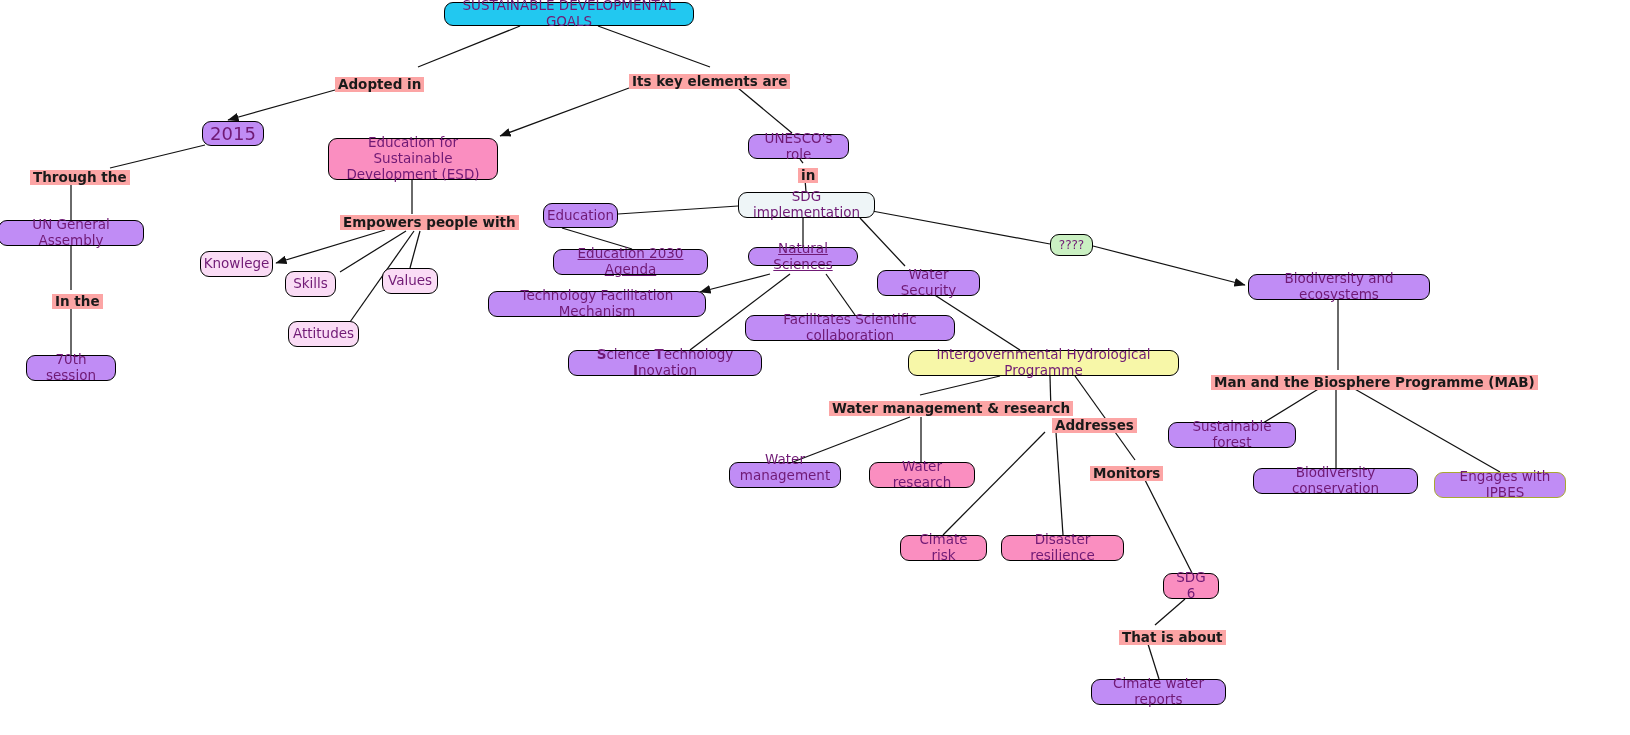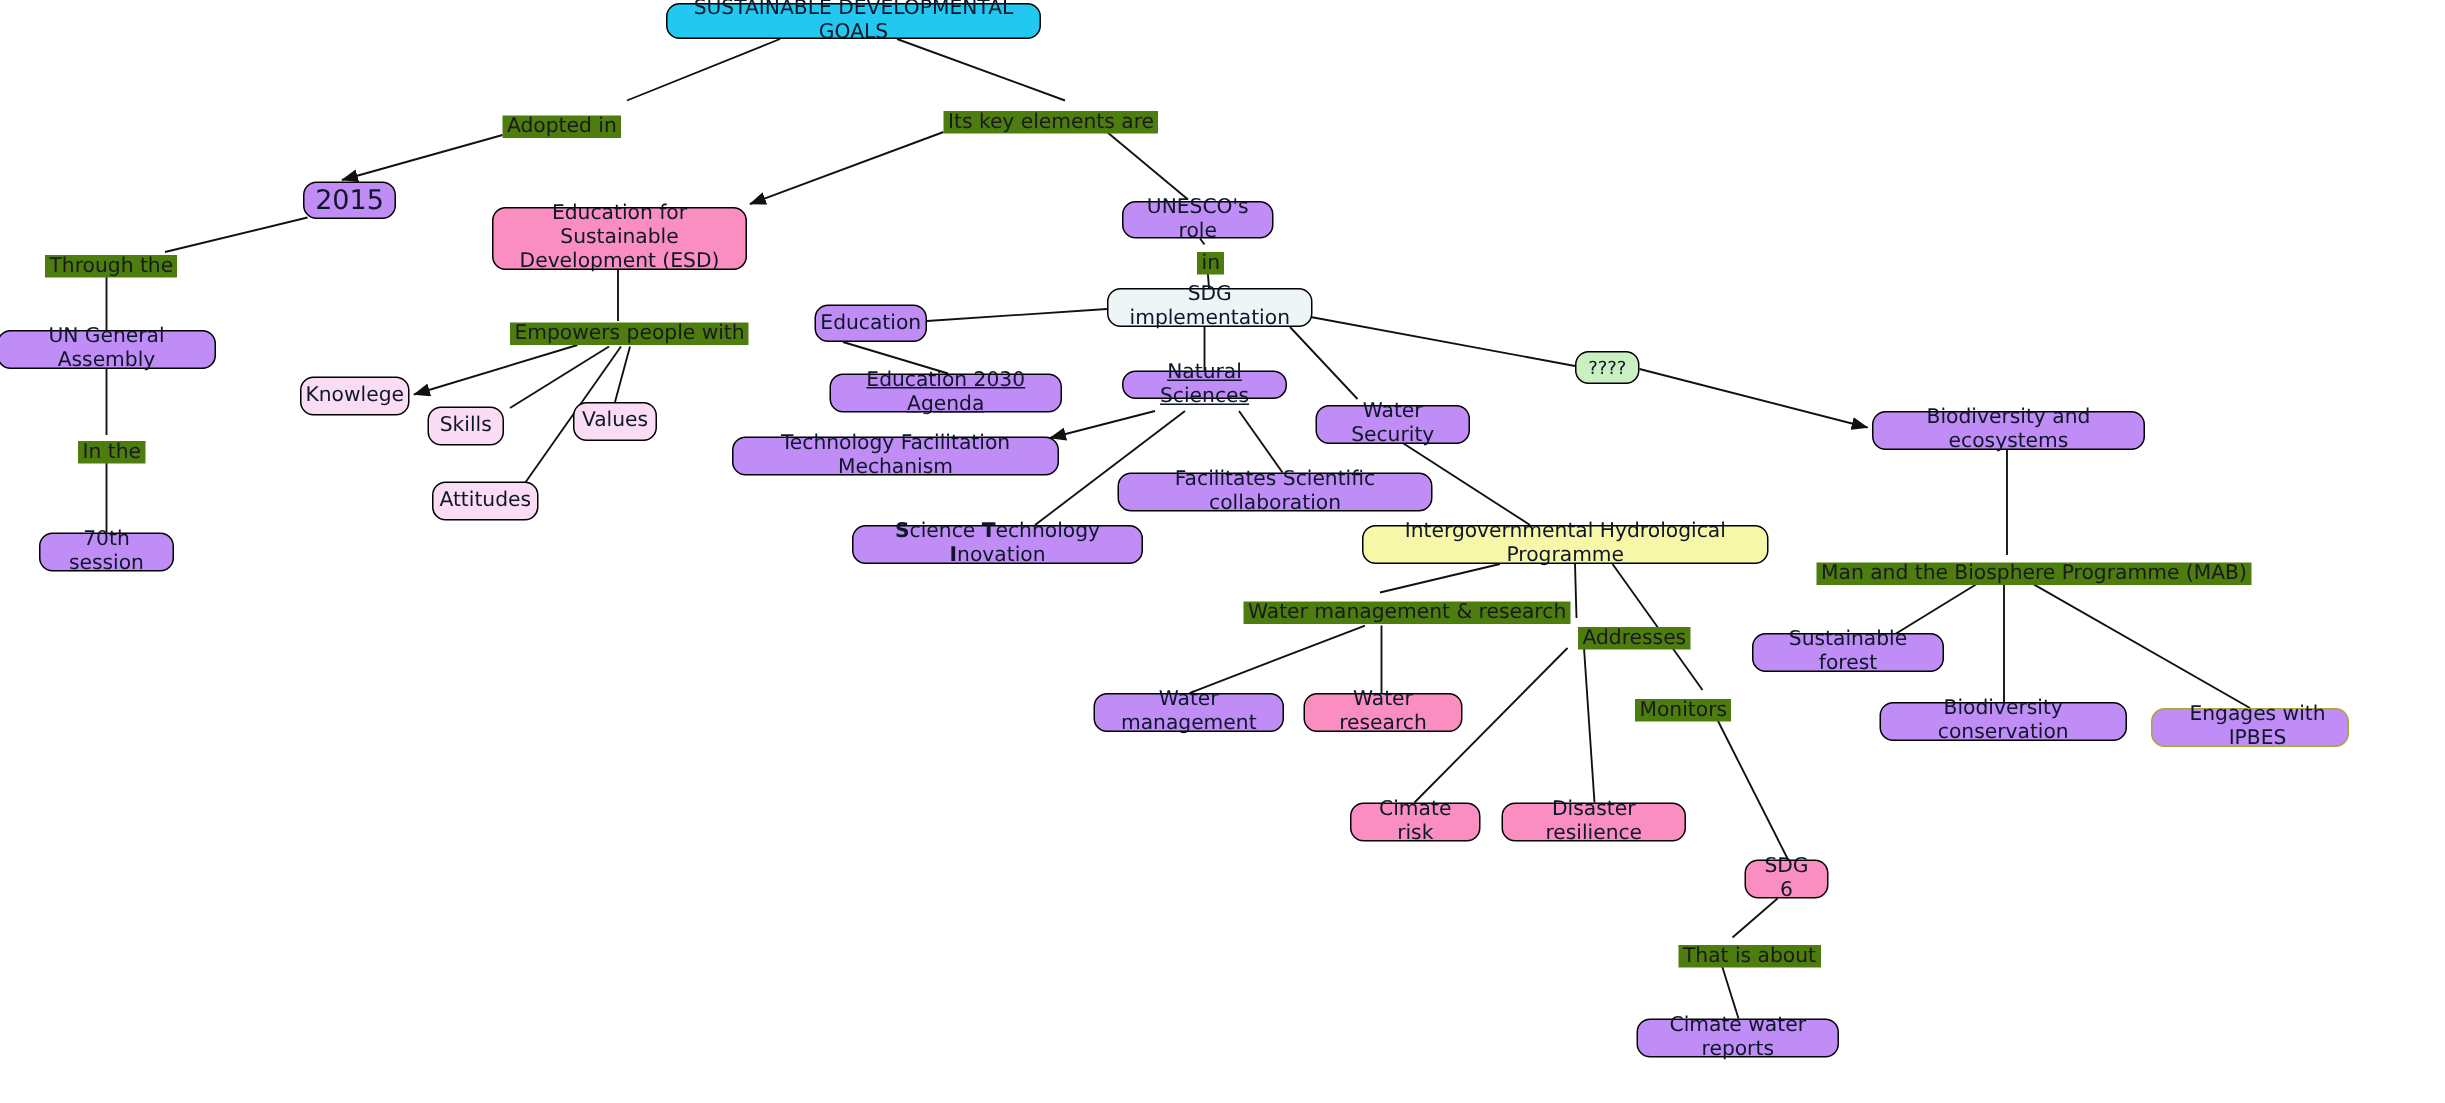--- a/index.html
+++ b/index.html
@@ -1,23 +1,23 @@
 <!DOCTYPE html>
 <html><head>
 <meta charset="utf-8">
 <style>
   html,body{margin:0;padding:0;background:#ffffff;}
   body{width:1630px;height:735px;overflow:hidden;font-family:"DejaVu Sans","Liberation Sans",sans-serif;}
   #stage{position:relative;width:1630px;height:735px;background:#ffffff;}
   svg#edges{position:absolute;left:0;top:0;width:1630px;height:735px;}
   .node{position:absolute;box-sizing:border-box;border:1.4px solid #000;border-radius:9px;
         display:flex;align-items:center;justify-content:center;text-align:center;
-        color:#0f172a;font-size:13.5px;line-height:1.18;padding:3px 9px;white-space:pre-line;}
+        color:#701a75;font-size:13.5px;line-height:1.18;padding:3px 9px;white-space:pre-line;}
   .elabel{position:absolute;color:#1a1a1a;font-size:13.5px;white-space:nowrap;
-          background:#4d7c0f;padding:0 3px;line-height:1.1;}
+          background:#fca5a5;padding:0 3px;line-height:1.1;font-weight:bold;}
   .u{text-decoration:underline;}
   .b{font-weight:bold;}
 </style>
 </head>
 <body>
 
 <div id="stage">
   <svg id="edges" viewBox="0 0 1630 735">
     <defs>
       <marker id="arrowhead" markerWidth="9" markerHeight="7" refX="8.5" refY="3.5" orient="auto" markerUnits="strokeWidth">
@@ -86,21 +86,21 @@
       <div class="node" style="left: 488px; top: 291px; width: 218px; height: 26px; background: rgb(192, 140, 245); border-color: rgb(0, 0, 0); font-size: 13.5px;"><span>Technology Facilitation Mechanism</span></div>
       <div class="node" style="left: 745px; top: 315px; width: 210px; height: 26px; background: rgb(192, 140, 245); border-color: rgb(0, 0, 0); font-size: 13.5px;"><span>Facilitates Scientific collaboration</span></div>
       <div class="node" style="left: 568px; top: 350px; width: 194px; height: 26px; background: rgb(192, 140, 245); border-color: rgb(0, 0, 0); font-size: 13.5px;"><span><span class="b">S</span>cience <span class="b">T</span>echnology <span class="b">I</span>novation</span></div>
       <div class="node" style="left: 877px; top: 270px; width: 103px; height: 26px; background: rgb(192, 140, 245); border-color: rgb(0, 0, 0); font-size: 13.5px;"><span>Water Security</span></div>
       <div class="node" style="left: 908px; top: 350px; width: 271px; height: 26px; background: rgb(247, 247, 168); border-color: rgb(0, 0, 0); font-size: 13.5px;"><span>Intergovernmental Hydrological Programme</span></div>
       <div class="node" style="left: 1050px; top: 234px; width: 43px; height: 22px; background: rgb(202, 240, 194); border-color: rgb(0, 0, 0); font-size: 12px;"><span>????</span></div>
       <div class="node" style="left: 1248px; top: 274px; width: 182px; height: 26px; background: rgb(192, 140, 245); border-color: rgb(0, 0, 0); font-size: 13.5px;"><span>Biodiversity and ecosystems</span></div>
       <div class="node" style="left: 1168px; top: 422px; width: 128px; height: 26px; background: rgb(192, 140, 245); border-color: rgb(0, 0, 0); font-size: 13.5px;"><span>Sustainable forest</span></div>
       <div class="node" style="left: 1253px; top: 468px; width: 165px; height: 26px; background: rgb(192, 140, 245); border-color: rgb(0, 0, 0); font-size: 13.5px;"><span>Biodiversity conservation</span></div>
       <div class="node" style="left: 1434px; top: 472px; width: 132px; height: 26px; background: rgb(192, 140, 245); border-color: rgb(168, 168, 50); font-size: 13.5px; padding-left: 19px;"><span>Engages with IPBES</span></div>
-      <div class="node" style="left: 729px; top: 462px; width: 127px; height: 26px; background: rgb(192, 140, 245); border-color: rgb(0, 0, 0); font-size: 13.5px;"><span>Water management</span></div>
+      <div class="node" style="left: 729px; top: 462px; width: 112px; height: 26px; background: rgb(192, 140, 245); border-color: rgb(0, 0, 0); font-size: 13.5px; align-items: flex-end;"><span>Water management</span></div>
       <div class="node" style="left: 869px; top: 462px; width: 106px; height: 26px; background: rgb(250, 142, 192); border-color: rgb(0, 0, 0); font-size: 13.5px;"><span>Water research</span></div>
       <div class="node" style="left: 900px; top: 535px; width: 87px; height: 26px; background: rgb(250, 142, 192); border-color: rgb(0, 0, 0); font-size: 13.5px;"><span>Cimate risk</span></div>
       <div class="node" style="left: 1001px; top: 535px; width: 123px; height: 26px; background: rgb(250, 142, 192); border-color: rgb(0, 0, 0); font-size: 13.5px;"><span>Disaster resilience</span></div>
       <div class="node" style="left: 1163px; top: 573px; width: 56px; height: 26px; background: rgb(250, 142, 192); border-color: rgb(0, 0, 0); font-size: 13.5px;"><span>SDG 6</span></div>
       <div class="node" style="left: 1091px; top: 679px; width: 135px; height: 26px; background: rgb(192, 140, 245); border-color: rgb(0, 0, 0); font-size: 13.5px;"><span>Cimate water reports</span></div>
     </div>
   <div id="labels-layer">
       <div class="elabel" style="left: 335px; top: 77px;">Adopted in</div>
       <div class="elabel" style="left: 629px; top: 74px;">Its key elements are</div>
       <div class="elabel" style="left: 30px; top: 170px;">Through the</div>

